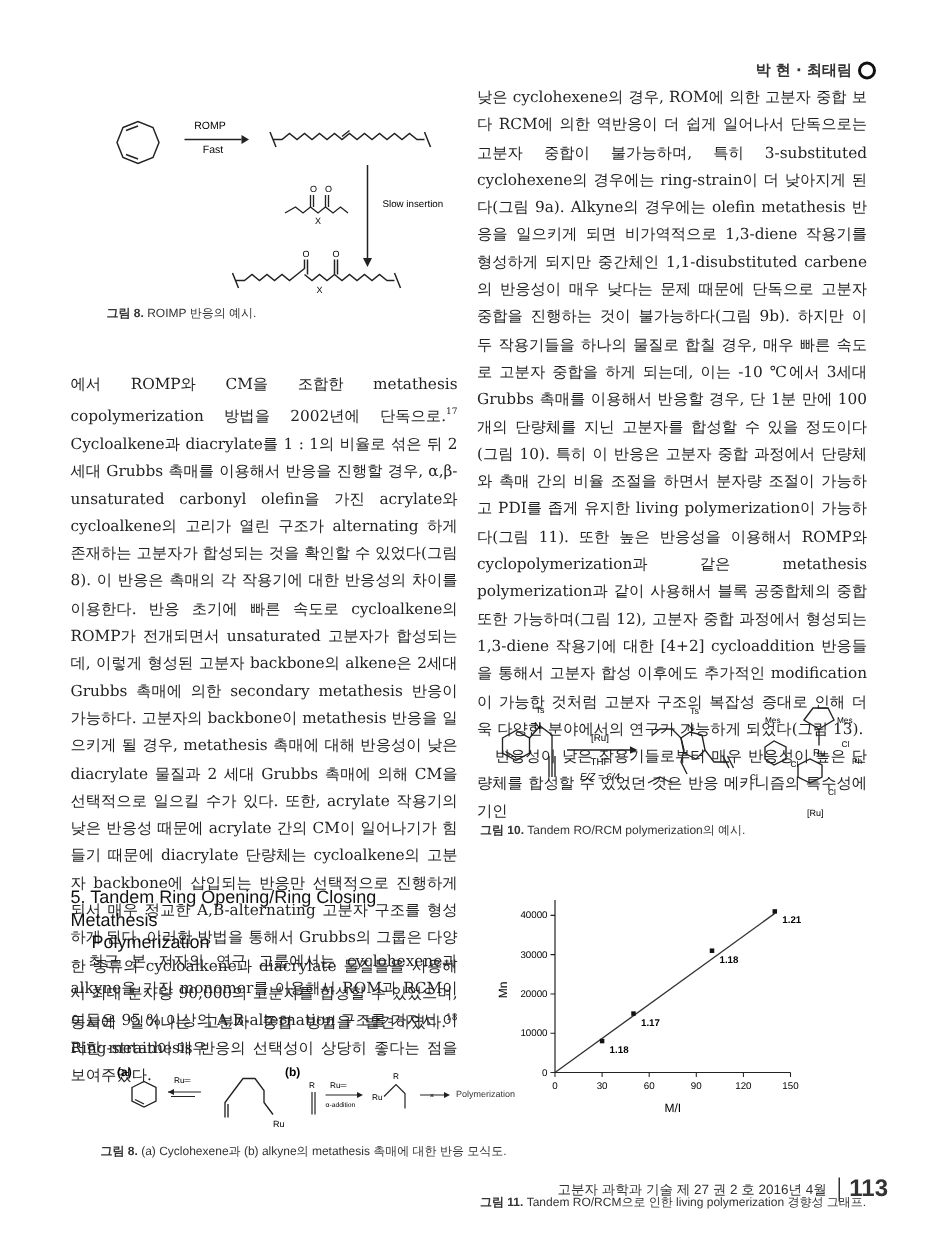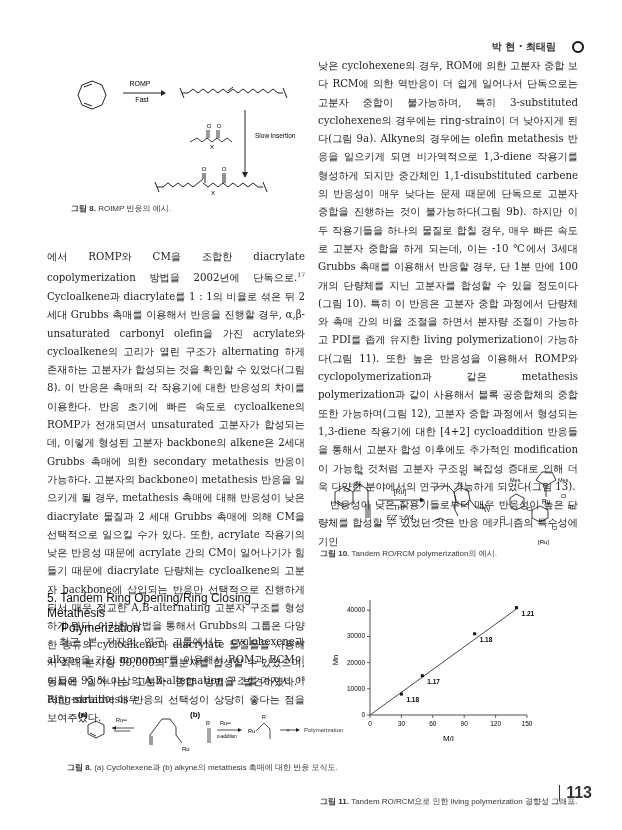--- a/index.html
+++ b/index.html
@@ -1,19 +1,19 @@
 <!DOCTYPE html>
 <html><head>
 <meta charset="utf-8">
 <style>
   html, body { margin: 0; padding: 0; background: #fff; }
   body { width: 622px; height: 830px; position: relative; overflow: hidden;
          font-family: "DejaVu Serif", "Liberation Serif", serif; color: #222; }
   .header { position: absolute; top: 40px; right: 38px; font-family: "DejaVu Sans", sans-serif;
-            font-size: 10px; font-weight: bold; color: #333; display: flex; align-items: center; gap: 16px; }
+            font-size: 10px; font-weight: bold; color: #333; display: flex; align-items: center; gap: 4px; }
   .header .circle { width: 8px; height: 8px; border: 2px solid #111; border-radius: 50%; display: inline-block; }
   .col { position: absolute; font-size: 10.2px; line-height: 18.3px; text-align: justify; }
   .col-left { left: 47px; top: 248px; width: 258px; }
   .col-right { left: 318px; top: 57px; width: 260px; }
   .para { margin: 0; }
   .indent { text-indent: 12px; }
   .section-title { position: absolute; left: 47px; top: 591px; width: 260px; font-family: "Liberation Sans", sans-serif;
                    font-size: 12px; line-height: 15px; color: #111; }
   .section-title .rest { display: block; padding-left: 14px; }
   .col-left2 { left: 47px; top: 633px; width: 258px; }
@@ -64,21 +64,21 @@
   <text x="149" y="111" font-size="6" text-anchor="middle">O</text>
   <text x="169" y="111" font-size="6" text-anchor="middle">O</text>
   <text x="158" y="135" font-size="6" text-anchor="middle">X</text>
 </svg>
 <div class="caption" style="left:71px;top:203px">
   <b>그림 8.</b><span> ROIMP 반응의 예시.</span>
 </div>
 
 <div class="col col-left">
   <p class="para">
-    <span>에서 ROMP와 CM을 조합한 diacrylate copolymerization</span>
+    <span>에서 ROMP와 CM을 조합한 metathesis copolymerization</span>
     <span>방법을 2002년에 단독으로.</span><sup>17</sup><span> Cycloalkene과 diacrylate를</span>
     <span>1 : 1의 비율로 섞은 뒤 2세대 Grubbs 촉매를 이용해서 반응을 진행할 경우, α,β-unsaturated carbonyl olefin을 가진 acrylate와 cycloalkene의 고리가 열린 구조가 alternating 하게 존재하는 고분자가 합성되는 것을 확인할 수 있었다(그림 8). 이 반응은 촉매의 각 작용기에 대한 반응성의 차이를 이용한다. 반응 초기에 빠른 속도로 cycloalkene의 ROMP가 전개되면서 unsaturated 고분자가 합성되는데, 이렇게 형성된 고분자 backbone의 alkene은 2세대 Grubbs 촉매에 의한 secondary metathesis 반응이 가능하다. 고분자의 backbone이 metathesis 반응을 일으키게 될 경우, metathesis 촉매에 대해 반응성이 낮은 diacrylate 물질과 2 세대 Grubbs 촉매에 의해 CM을 선택적으로 일으킬 수가 있다. 또한, acrylate 작용기의 낮은 반응성 때문에 acrylate 간의 CM이 일어나기가 힘들기 때문에 diacrylate 단량체는 cycloalkene의 고분자 backbone에 삽입되는 반응만 선택적으로 진행하게 되서 매우 정교한 A,B-alternating 고분자 구조를 형성하게 된다. 이러한 방법을 통해서 Grubbs의 그룹은 다양한 종류의 cycloalkene과 diacrylate 물질들을 사용해서 최대 분자량 90,000의 고분자를 합성할 수 있었으며, 이들은 95 % 이상의 A,B-alternation 구조를 가져서 이러한 metathesis 반응의 선택성이 상당히 좋다는 점을 보여주었다.</span>
   </p>
 </div>
 
 <div class="section-title">
   <span>5.</span><span> Tandem Ring Opening/Ring Closing Metathesis</span>
   <span class="rest">Polymerization</span>
 </div>
 
@@ -208,15 +208,16 @@
     <rect x="143.16666666666666" y="37.30952380952381" width="3" height="3" fill="#111"></rect>
     <text x="149.66666666666666" y="46.80952380952381" font-size="6.5" font-weight="bold" font-family="Liberation Sans, sans-serif">1.18</text>
     <rect x="185.03333333333333" y="11.11904761904762" width="3" height="3" fill="#111"></rect>
     <text x="191.53333333333333" y="20.61904761904762" font-size="6.5" font-weight="bold" font-family="Liberation Sans, sans-serif">1.21</text>
   </svg>
 <div class="caption" style="left:320px;top:796px">
   <b>그림 11.</b><span> Tandem RO/RCM으로 인한 living polymerization 경향성 그래프.</span>
 </div>
 
 <div class="footer">
+  <span>고분자 과학과 기술  제 27 권 2 호 2016년 4월</span>
   <span class="sep"></span>
   <span class="page">113</span>
 </div>
 
 </body></html>

